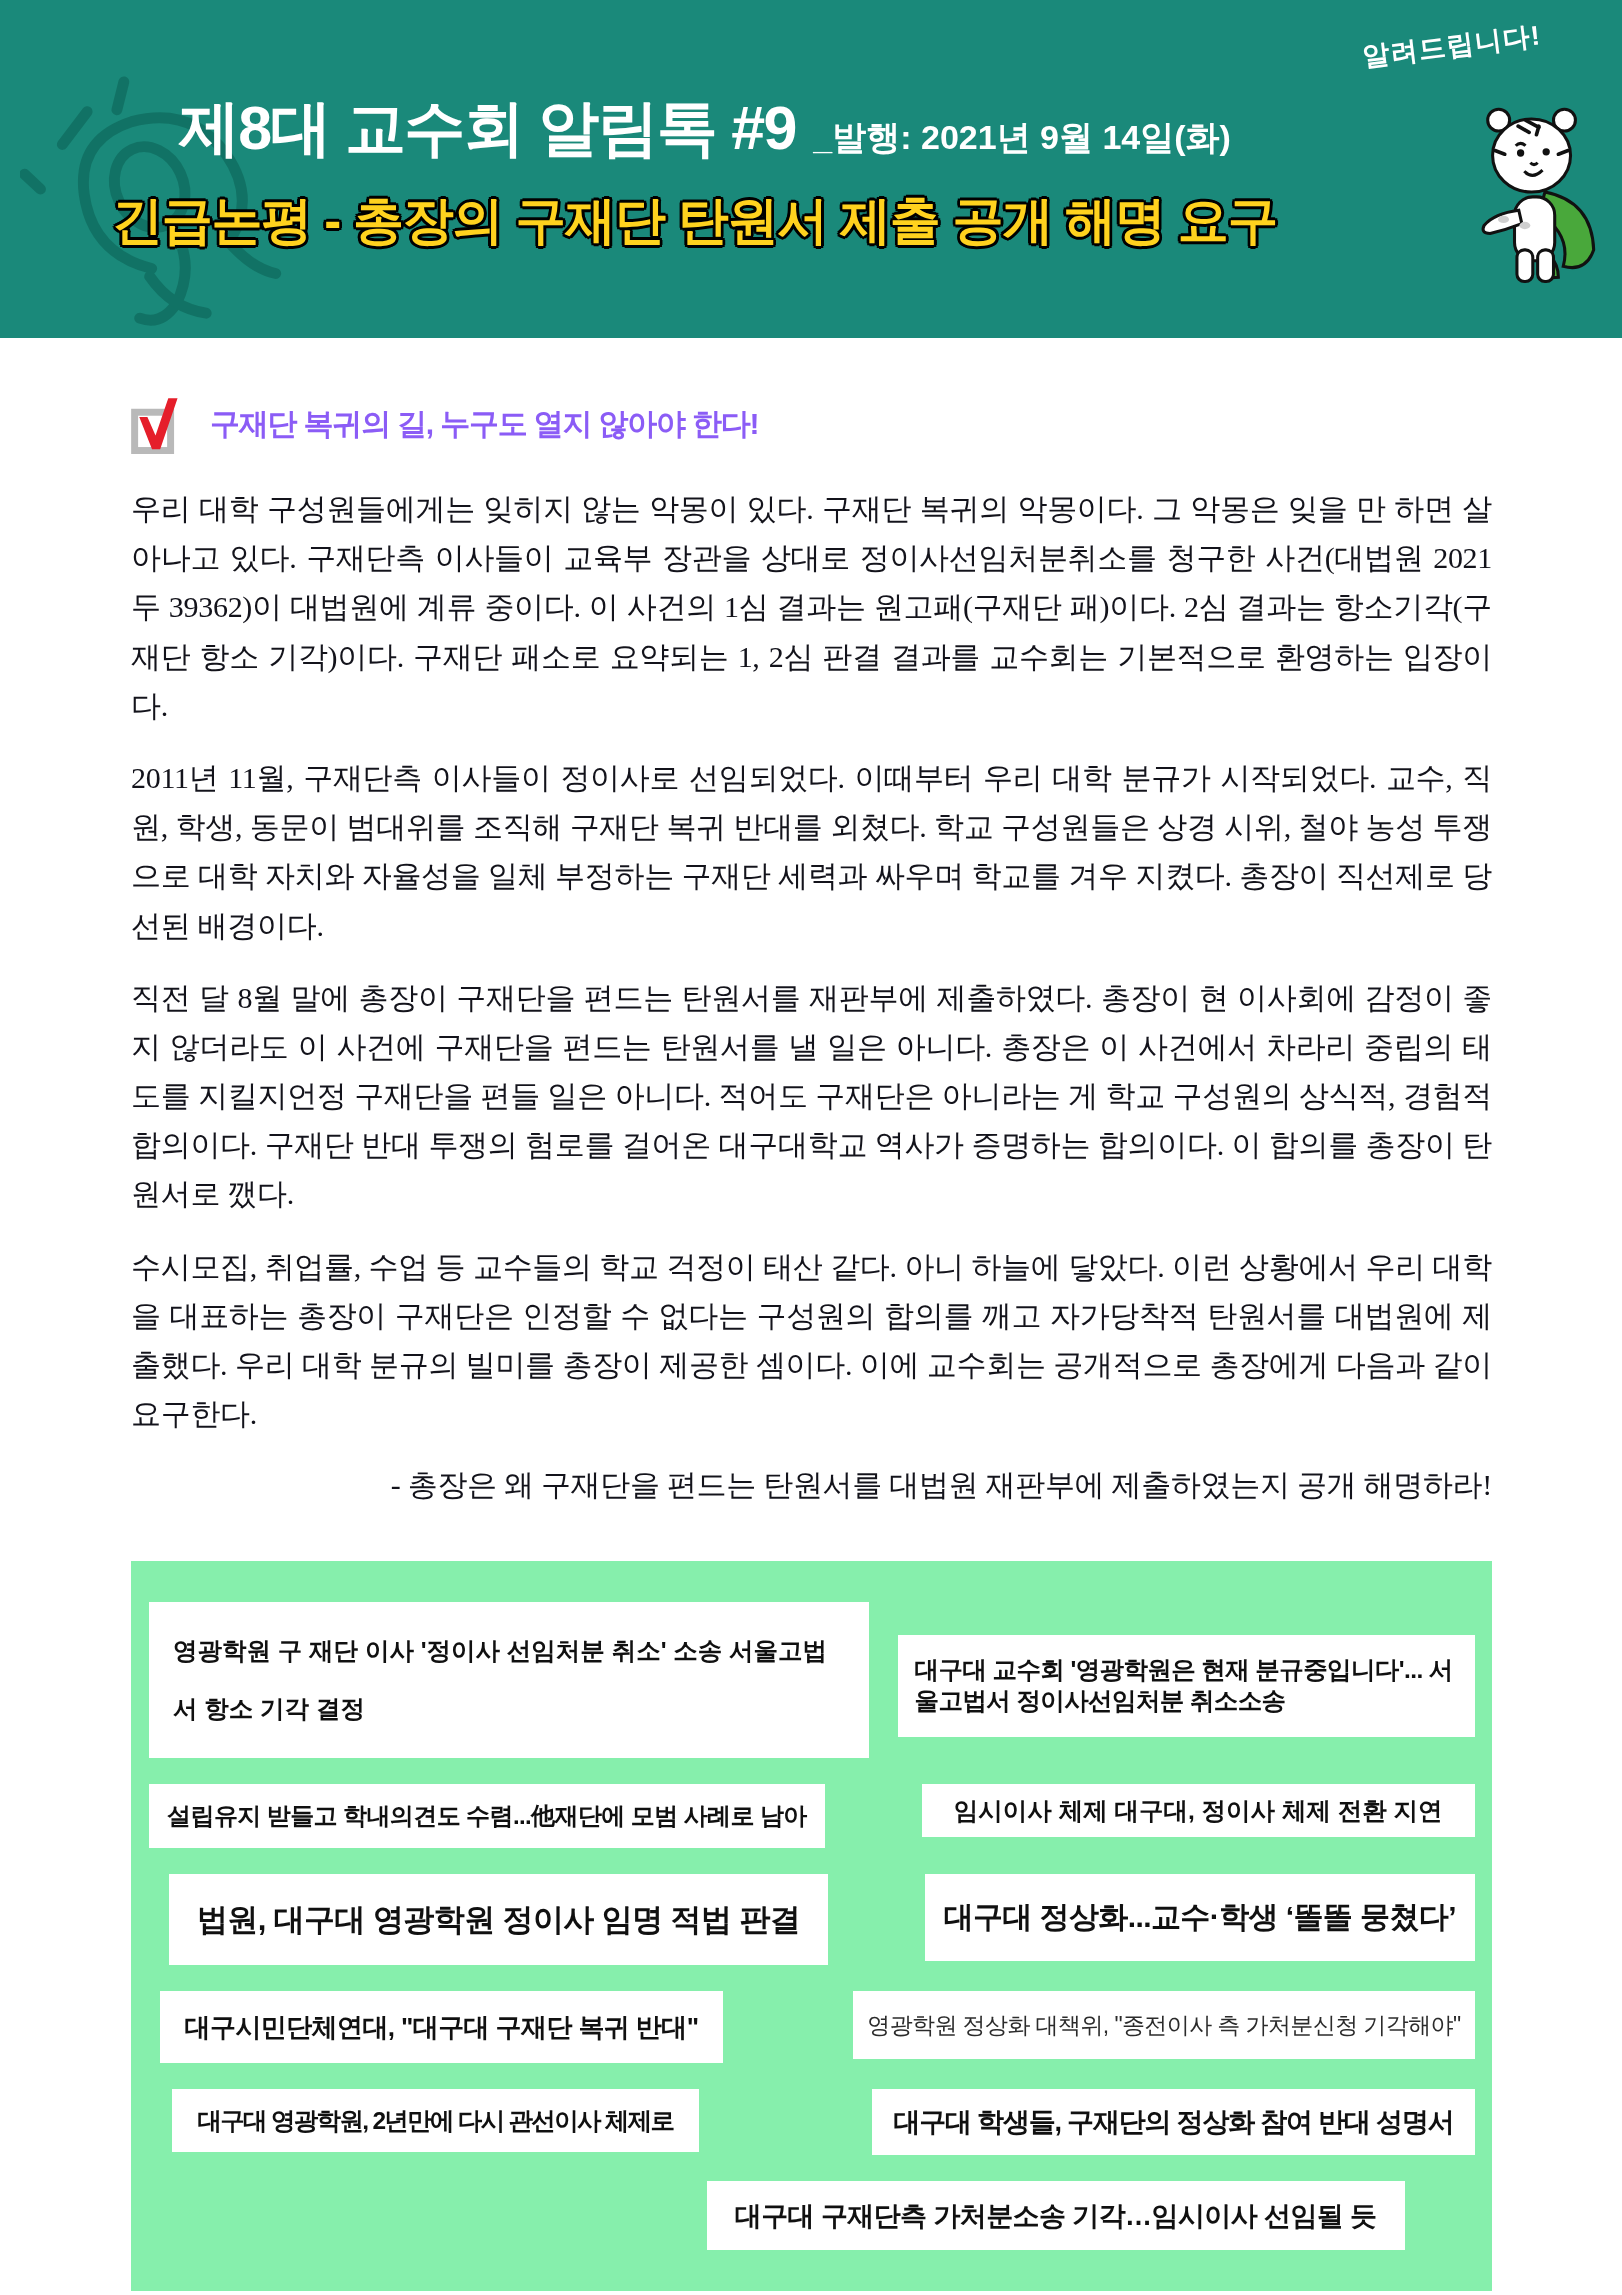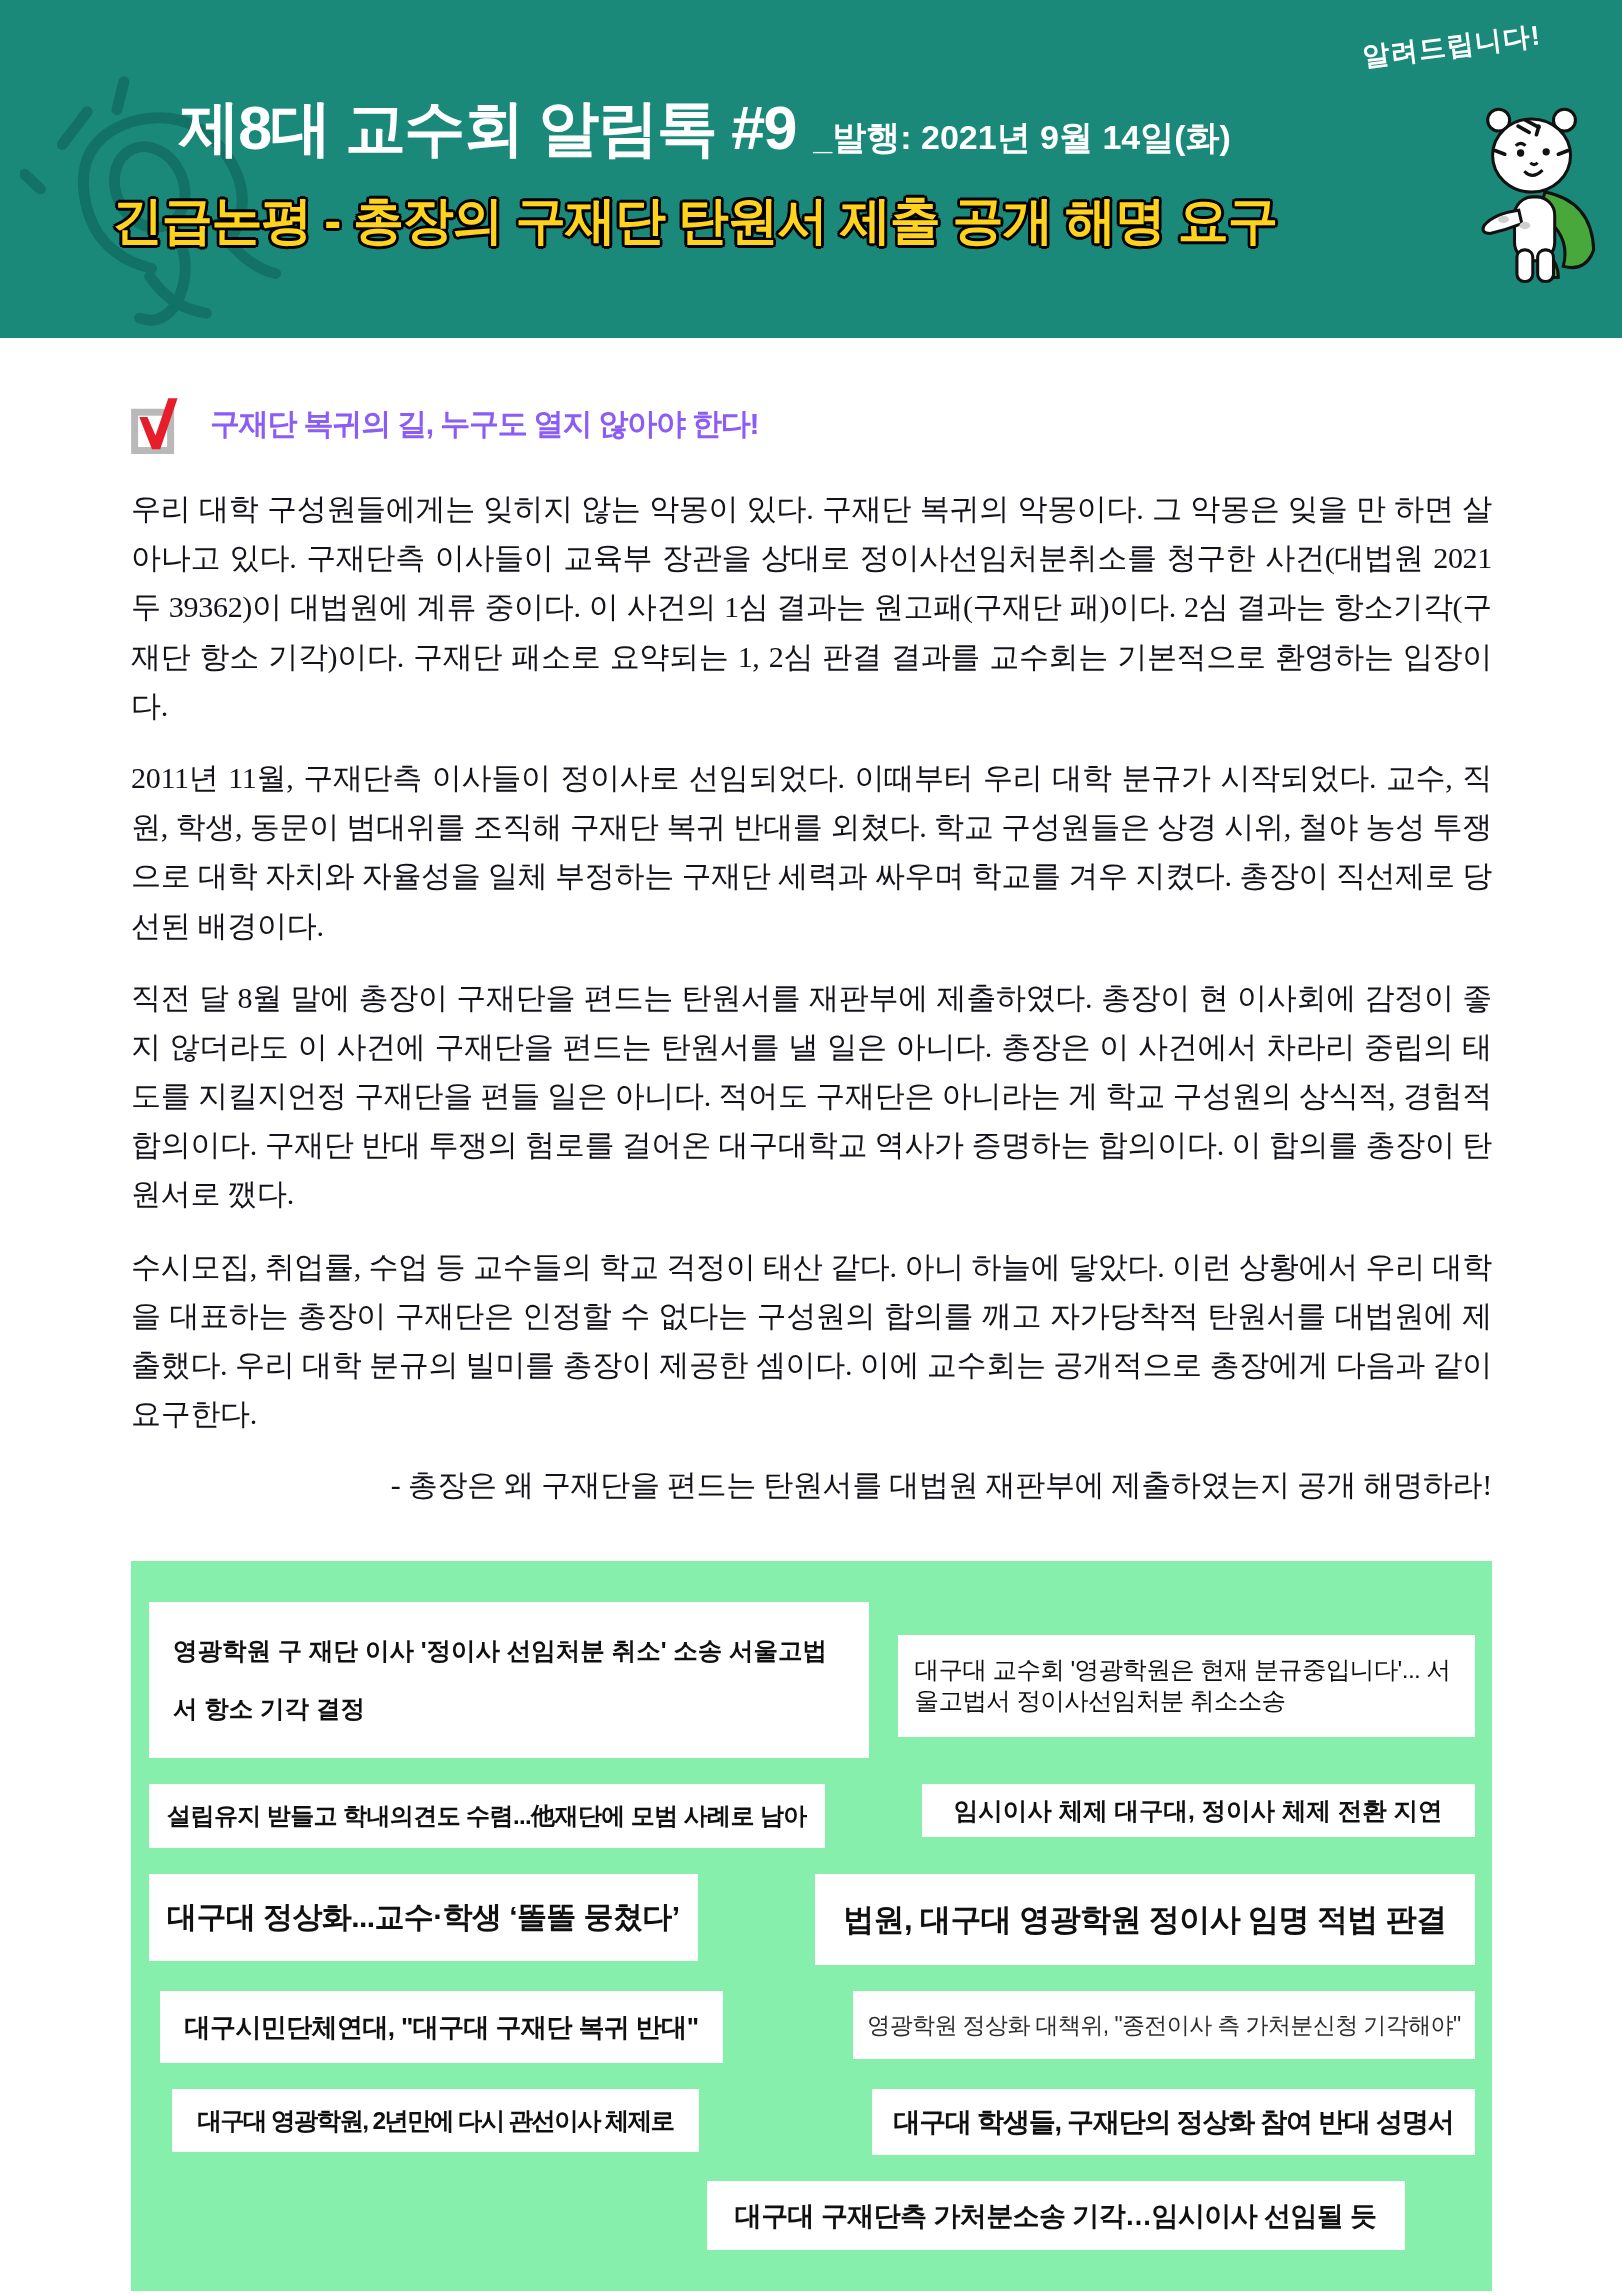--- a/index.html
+++ b/index.html
@@ -24,21 +24,21 @@
   .checkbox { position:relative; width:56px; height:58px; flex:0 0 auto; }
   .headline { font-size:30px; font-weight:800; letter-spacing:-1.2px; color:#8b5cf6; line-height:1.15; padding-top:10.5px; }
   .para { font-family:"Liberation Serif","DejaVu Serif",serif; font-size:30px; line-height:1.64; color:#13131b; text-align:justify; margin-bottom:23px; letter-spacing:-0.3px; }
   .demand { font-family:"Liberation Serif","DejaVu Serif",serif; font-size:30px; line-height:1.6; color:#13131b; margin:3.5px 0 52px 0; letter-spacing:-0.3px;text-align:right; }
 
   
   .news { background:#86efac; padding:41px 17.5px 41px 17.5px; display:flex; flex-direction:column; gap:26px; margin-bottom:38px; }
   .news-row { display:flex; justify-content:space-between; align-items:flex-start; gap:29px; }
   .clip { background:#ffffff; color:#101010; font-family:"Liberation Sans","DejaVu Sans",sans-serif; }
   .clip-1 { width:728px; font-size:24.5px; font-weight:600; line-height:2.35; padding:20px 24.5px; }
-  .clip-2 { width:582px; font-size:24.5px; font-weight:400; line-height:1.25; padding:20px 16.3px; margin-top:33px; letter-spacing:-0.6px; }
+  .clip-2 { width:582px; font-size:24.5px; font-weight:700; line-height:1.25; padding:20px 16.3px; margin-top:33px; letter-spacing:-0.6px; }
   .clip-3 { font-size:24px; font-weight:700; padding:16.3px 18.6px; letter-spacing:-0.6px; }
   .clip-4 { font-size:24.5px; font-weight:600; padding:10px 32px; }
   .clip-5 { font-size:31px; font-weight:800; padding:24.5px 28px; letter-spacing:-0.6px; margin-left:20.4px; }
   .clip-6 { font-size:30px; font-weight:800; padding:23px 18.6px; letter-spacing:-0.6px; }
   .clip-7 { font-size:26px; font-weight:800; padding:18.6px 24.5px; letter-spacing:-0.6px; margin-left:11.6px; }
   .clip-8 { font-size:23px; font-weight:500; color:#2b2b2b; padding:18.6px 14px; letter-spacing:-0.6px; }
   .clip-9 { font-size:24.5px; font-weight:700; padding:15px 26px; letter-spacing:-1.7px; margin-left:23px; }
   .clip-10 { font-size:27px; font-weight:700; padding:15px 21px; letter-spacing:-1.2px;text-align:center; }
   .news-row-last { justify-content:flex-end; padding-right:70px; }
   .clip-11 { font-size:27px; font-weight:700; padding:16.3px 28px; letter-spacing:-0.6px; }
@@ -113,22 +113,22 @@
     <div class="news">
       <div class="news-row">
         <div class="clip clip-1">영광학원 구 재단 이사 '정이사 선임처분 취소' 소송 서울고법서 항소 기각 결정</div>
         <div class="clip clip-2">대구대 교수회 '영광학원은 현재 분규중입니다'... 서울고법서 정이사선임처분 취소소송</div>
       </div>
       <div class="news-row">
         <div class="clip clip-3">설립유지 받들고 학내의견도 수렴...他재단에 모범 사례로 남아</div>
         <div class="clip clip-4">임시이사 체제 대구대, 정이사 체제 전환 지연</div>
       </div>
       <div class="news-row">
+        <div class="clip clip-5">법원, 대구대 영광학원 정이사 임명 적법 판결</div>
         <div class="clip clip-6">대구대 정상화...교수·학생 ‘똘똘 뭉쳤다’</div>
-        <div class="clip clip-5">법원, 대구대 영광학원 정이사 임명 적법 판결</div>
       </div>
       <div class="news-row">
         <div class="clip clip-7">대구시민단체연대, "대구대 구재단 복귀 반대"</div>
         <div class="clip clip-8">영광학원 정상화 대책위, "종전이사 측 가처분신청 기각해야"</div>
       </div>
       <div class="news-row">
         <div class="clip clip-9">대구대 영광학원, 2년만에 다시 관선이사 체제로</div>
         <div class="clip clip-10">대구대 학생들, 구재단의 정상화 참여 반대 성명서</div>
       </div>
       <div class="news-row news-row-last">

